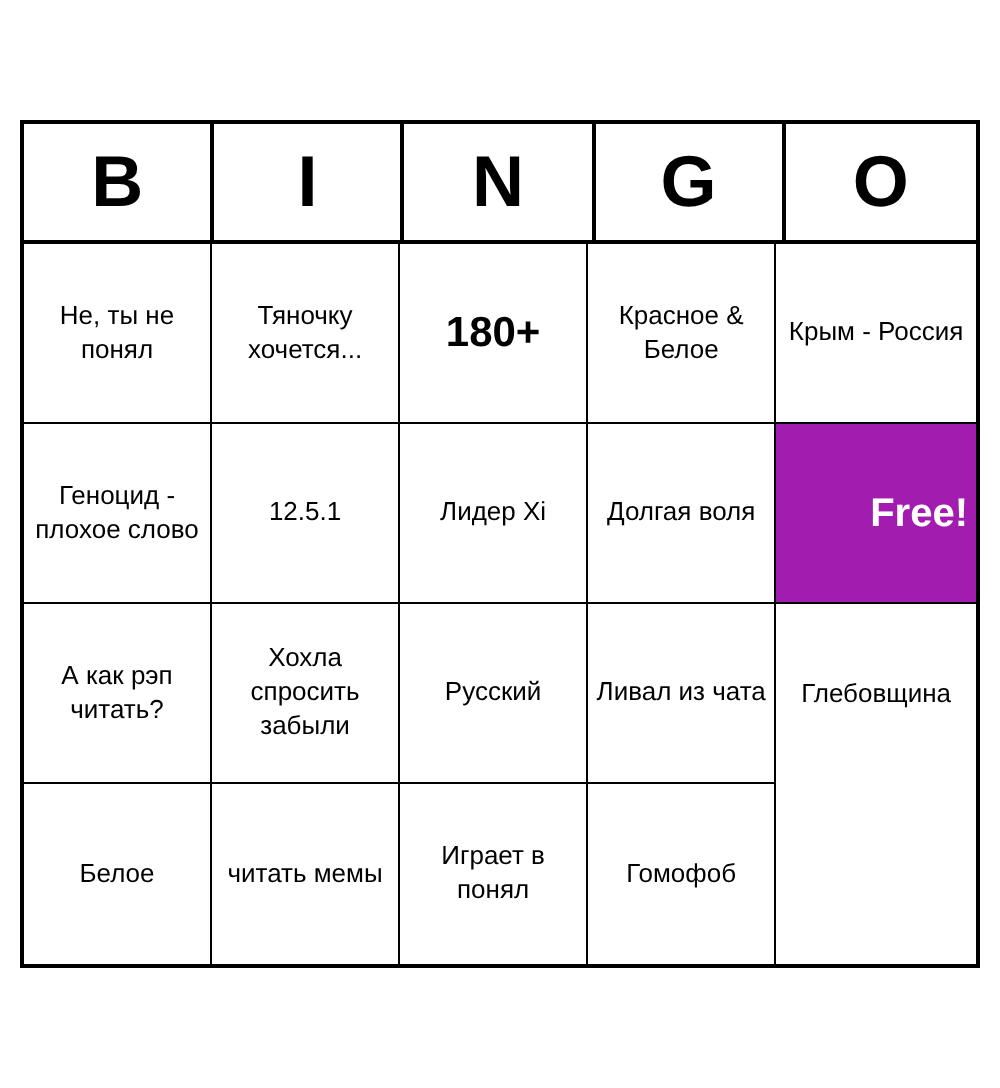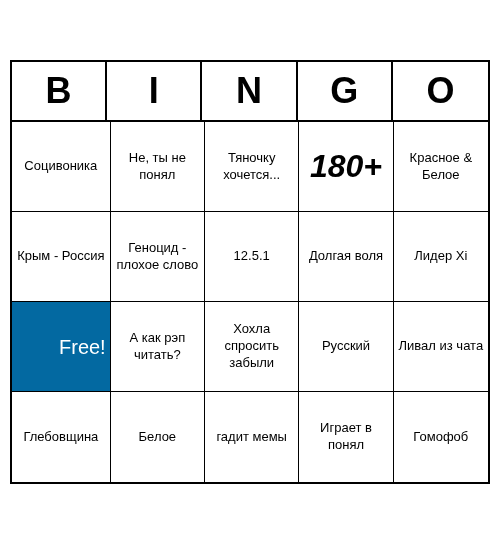--- a/index.html
+++ b/index.html
@@ -47,58 +47,56 @@
       font-size: 13px;
       line-height: 1.3;
     }
     .bingo-cell:nth-child(5n) {
       border-right: none;
     }
     .bingo-cell:nth-last-child(-n+5) {
       border-bottom: none;
     }
     .bingo-cell.free {
-      background: #0369a1;
+      background: #a21caf;
       color: #fff;
       font-size: 20px;
-      font-weight: normal;
+      font-weight: bold;
       padding-left: 47px;
     }
     .bingo-cell.large-text {
-      font-size: 32px;
+      font-size: 21px;
       font-weight: bold;
-      font-style: italic;
     }
   </style>
 </head>
 <body>
 
 <div class="bingo-card">
   <div class="bingo-header">
   <div class="bingo-header-cell">B</div>
       <div class="bingo-header-cell">I</div>
       <div class="bingo-header-cell">N</div>
       <div class="bingo-header-cell">G</div>
       <div class="bingo-header-cell">O</div>
     </div>
   <div class="bingo-grid">
-  <div class="bingo-cell">Социвоника</div>
       <div class="bingo-cell">Не, ты не понял</div>
       <div class="bingo-cell">Тяночку хочется...</div>
       <div class="bingo-cell large-text">180+</div>
       <div class="bingo-cell">Красное &amp; Белое</div>
       <div class="bingo-cell">Крым - Россия</div>
       <div class="bingo-cell">Геноцид - плохое слово</div>
       <div class="bingo-cell">12.5.1</div>
+      <div class="bingo-cell">Лидер Xi</div>
       <div class="bingo-cell">Долгая воля</div>
-      <div class="bingo-cell">Лидер Xi</div>
       <div class="bingo-cell free">Free!</div>
       <div class="bingo-cell">А как рэп читать?</div>
       <div class="bingo-cell">Хохла спросить забыли</div>
       <div class="bingo-cell">Русский</div>
       <div class="bingo-cell">Ливал из чата</div>
       <div class="bingo-cell">Глебовщина</div>
       <div class="bingo-cell">Белое</div>
-      <div class="bingo-cell">гадит мемы</div>
+      <div class="bingo-cell">читать мемы</div>
       <div class="bingo-cell">Играет в понял</div>
       <div class="bingo-cell">Гомофоб</div>
     </div>
 </div>
 
 </body></html>

